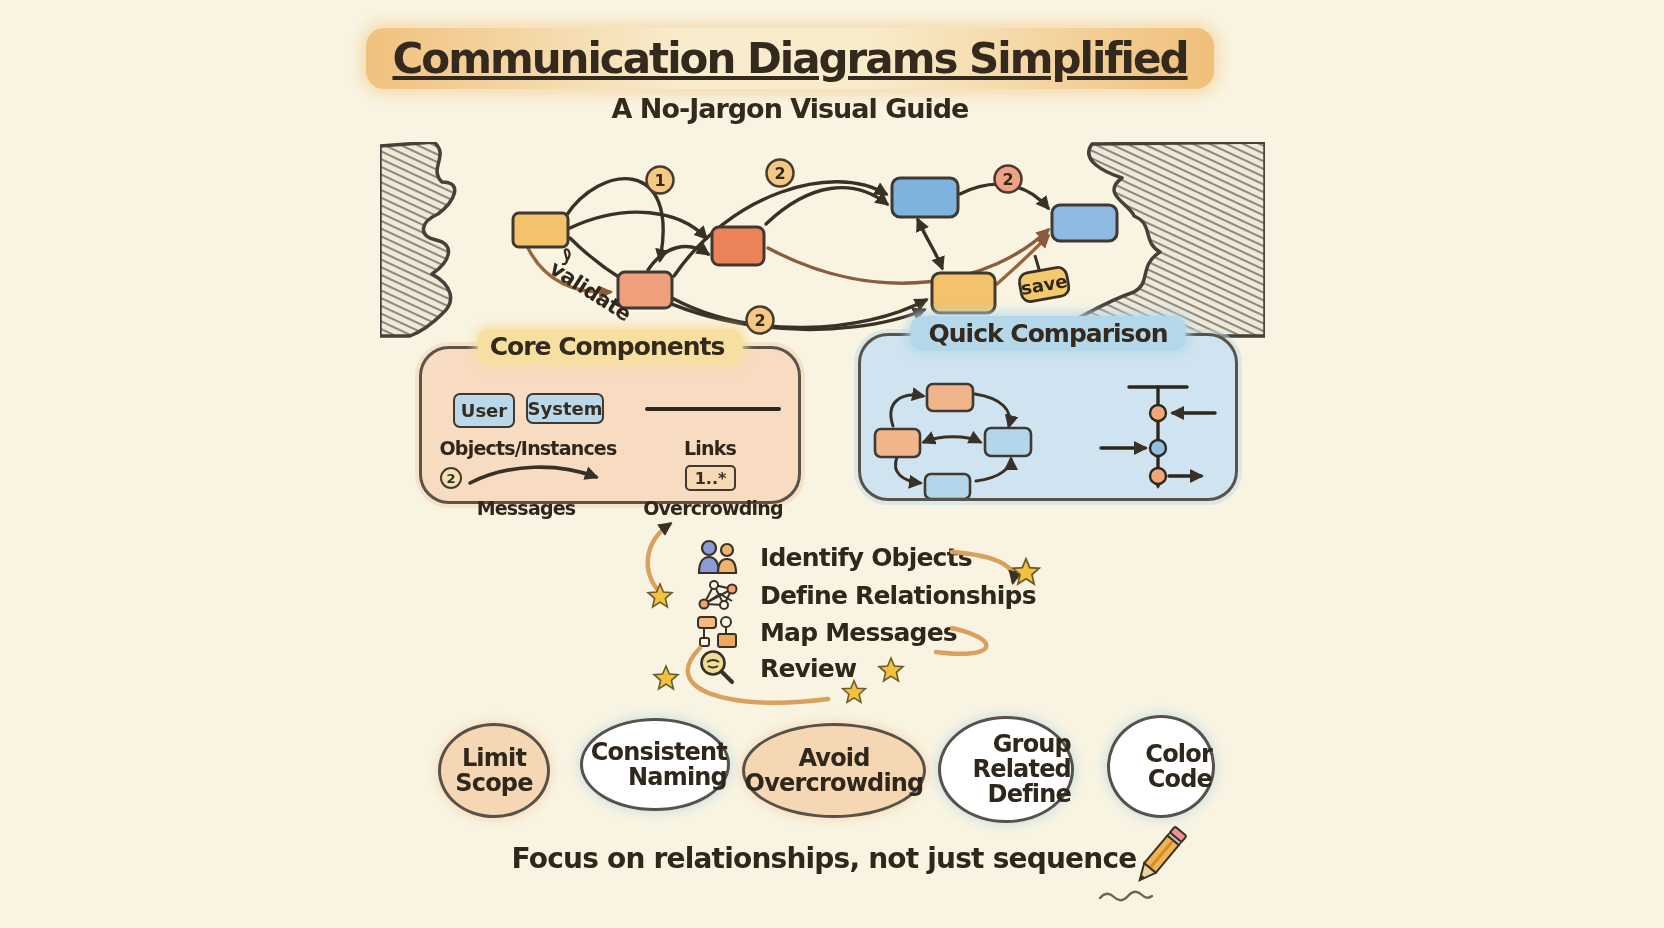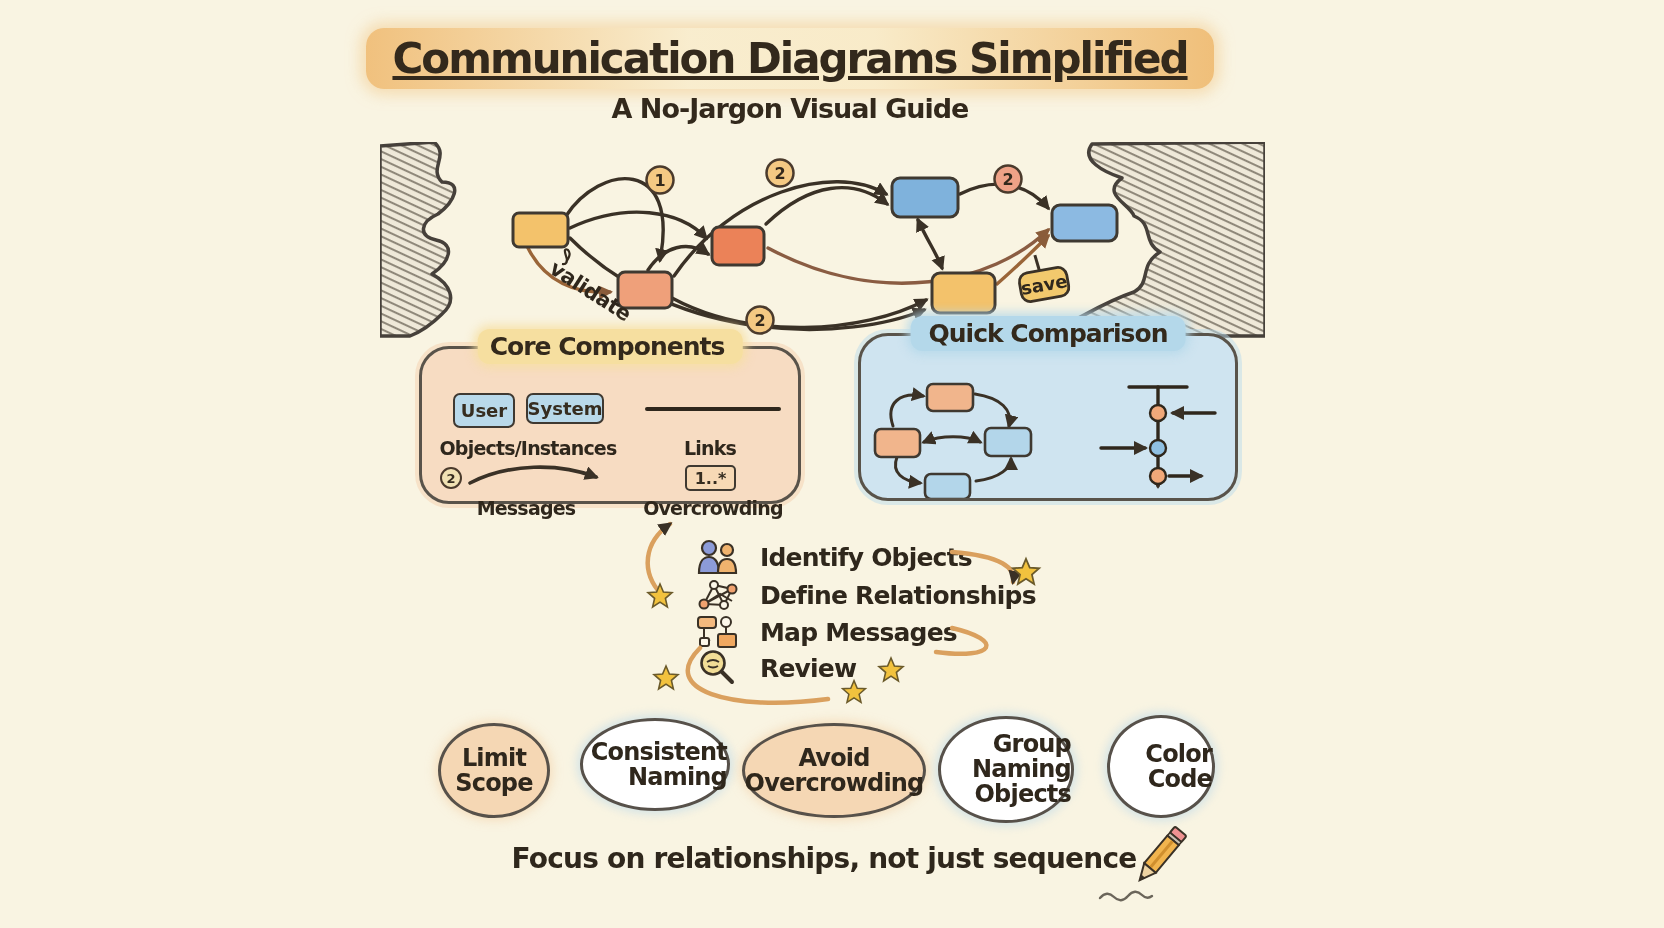--- a/index.html
+++ b/index.html
@@ -254,21 +254,21 @@
     <use href="#star" transform="translate(426,72) scale(1.1)"></use>
     <use href="#star" transform="translate(66,178)"></use>
     <use href="#star" transform="translate(254,192) scale(0.95)"></use>
     <use href="#star" transform="translate(291,170)"></use>
   </g>
 </svg>
 
 <div class="tip tip-orange" style="left:438px;top:723px;width:112px;height:95px;">Limit Scope</div>
 <div class="tip tip-blue" style="left:580px;top:718px;width:150px;height:93px;">Consistent Naming</div>
 <div class="tip tip-orange" style="left:742px;top:723px;width:184px;height:95px;">Avoid Overcrowding</div>
-<div class="tip tip-blue" style="left:938px;top:716px;width:136px;height:107px;">Group Naming Objects</div>
+<div class="tip tip-blue" style="left:938px;top:716px;width:136px;height:107px;">Group Related Define</div>
 <div class="tip tip-blue" style="left:1107px;top:715px;width:108px;height:103px;">Color Code</div>
 
 <div class="abs" id="footer-text">Focus on relationships, not just sequence</div>
 <svg class="abs" style="left:1096px;top:826px;" width="110" height="84" viewBox="0 0 110 84">
   <g transform="rotate(40 60 34)">
     <rect x="53" y="-4" width="15" height="8" rx="2" fill="#ef9191" stroke="#3a3126" stroke-width="2"></rect>
     <rect x="53" y="4" width="15" height="4" fill="#c9c2b4" stroke="#3a3126" stroke-width="1.6"></rect>
     <rect x="53" y="8" width="15" height="36" fill="#f1b44e" stroke="#3a3126" stroke-width="2"></rect>
     <line x1="60.5" y1="9" x2="60.5" y2="43" stroke="#d08f2e" stroke-width="3"></line>
     <path d="M53,44 L68,44 L60.5,60 Z" fill="#eed3a2" stroke="#3a3126" stroke-width="2"></path>

